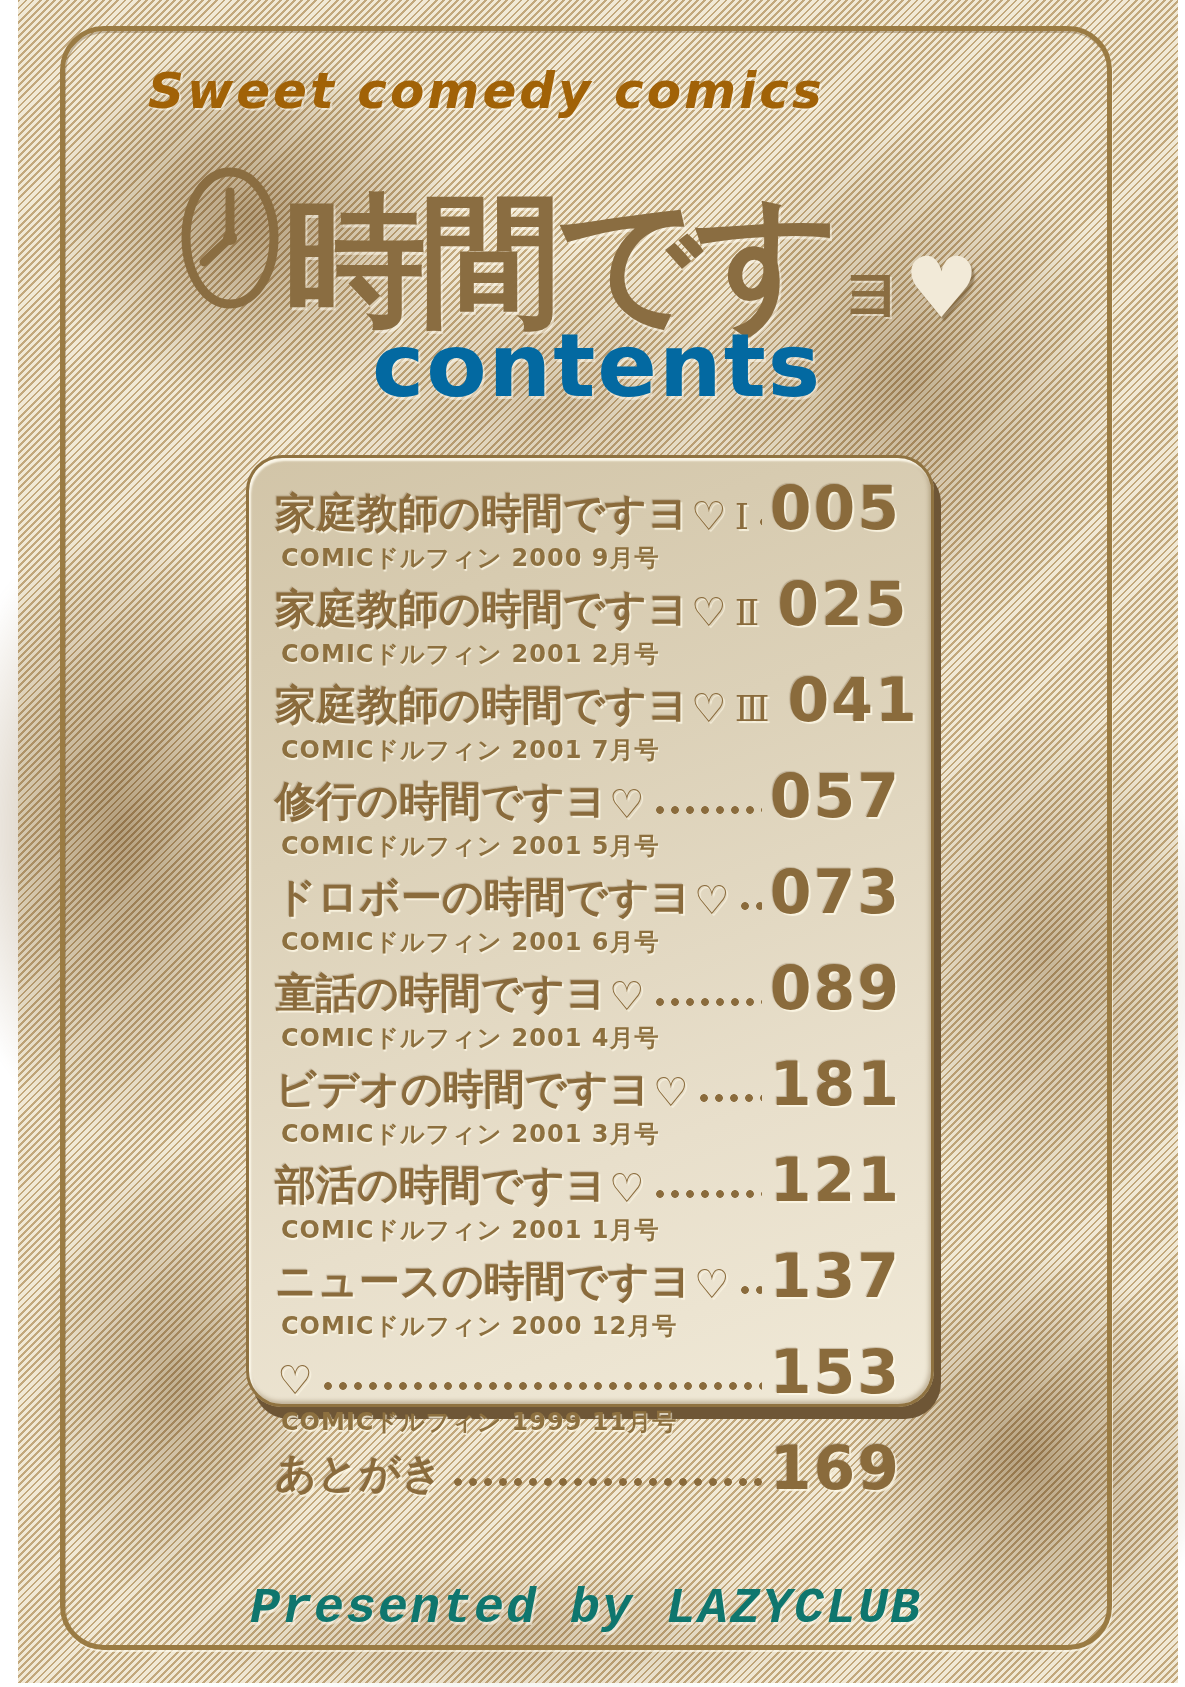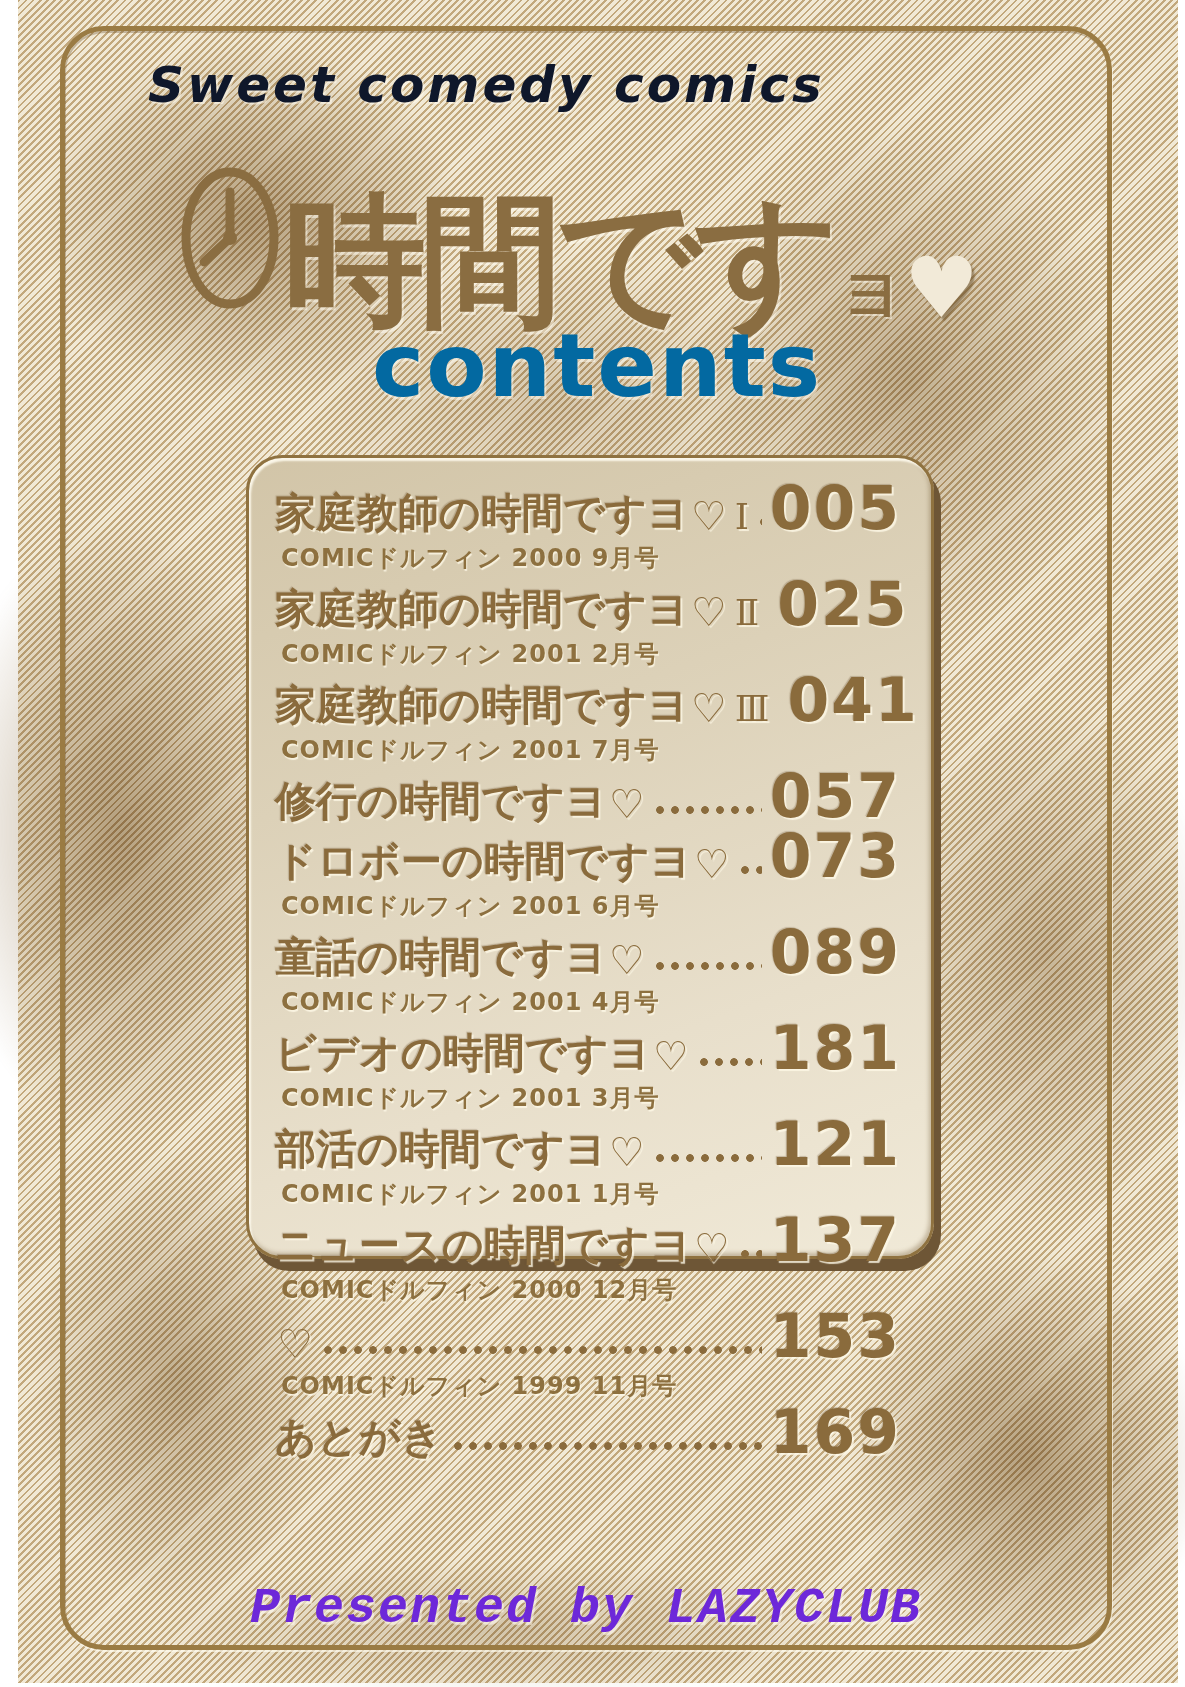--- a/index.html
+++ b/index.html
@@ -29,23 +29,23 @@
   .b8{left:150px;top:1560px;width:700px;height:140px;border-radius:50%;opacity:.5;}
 
   
   .frame{
     position:absolute;left:60px;top:26px;width:1052px;height:1624px;
     border:5px solid #9a7b43;border-radius:44px;box-sizing:border-box;
     box-shadow:1px 2px 0 rgba(255,252,238,.65), inset 1px 2px 0 rgba(110,84,45,.35);
   }
 
   .sweet{
-    position:absolute;left:148px;top:56px;
+    position:absolute;left:148px;top:62px;
     font-size:50px;font-style:italic;font-weight:bold;letter-spacing:3px;
-    color:#0f172a;
+    color:#a16207;
     text-shadow:2px 2px 0 rgba(255,252,240,.55);
     white-space:nowrap;
   }
 
   .title-row{
     position:absolute;left:178px;top:122px;height:210px;
     display:flex;align-items:flex-end;white-space:nowrap;
   }
   .clock-icon{margin:0 2px 14px 0;}
   .title-main{
@@ -62,21 +62,21 @@
   }
 
   .contents-heading{
     position:absolute;left:372px;top:314px;
     font-size:88px;font-weight:bold;letter-spacing:2px;
     color:#0369a1;text-shadow:2px 3px 0 rgba(255,252,240,.5);
   }
 
   
   .panel{
-    position:absolute;left:246px;top:455px;width:688px;height:804px;
+    position:absolute;left:246px;top:455px;width:688px;height:952px;
     box-sizing:border-box;border-radius:36px;
     background:linear-gradient(160deg,#d2c5a8 0%,#dcd1b8 35%,#e8dfcb 70%,#f0e9d7 100%);
     border:3px solid #8f7240;
     box-shadow:
       7px 12px 0 #6e5636,
       inset 2px 3px 2px rgba(255,252,240,.9),
       inset -2px -3px 4px rgba(110,84,45,.35);
     padding:20px 30px 24px 26px;
     display:flex;flex-direction:column;justify-content:space-between;
   }
@@ -108,21 +108,21 @@
     margin:4px 0 0 6px;
     font-size:24px;font-weight:bold;letter-spacing:1px;
     color:#8d703f;text-shadow:1px 2px 1px rgba(255,250,232,.8);
     white-space:nowrap;
   }
 
   .footer{
     position:absolute;left:60px;top:1580px;width:1052px;text-align:center;
     font-family:"Liberation Mono",monospace;font-style:italic;font-weight:bold;
     font-size:50px;letter-spacing:2px;
-    color:#6d28d9;text-shadow:2px 3px 1px rgba(255,252,240,.6);
+    color:#0f766e;text-shadow:2px 3px 1px rgba(255,252,240,.6);
   }
 </style>
 </head>
 <body>
 
 <div class="paper"></div>
 
 <div class="blob b1"></div>
 <div class="blob b2"></div>
 <div class="blob b3"></div>
@@ -187,20 +187,21 @@
   </div>
 
   <div class="entry">
     <div class="entry-main">
       <span class="entry-title">修行の時間ですヨ</span>
       <span class="entry-heart">♡</span>
 
       <span class="leader"></span>
       <span class="entry-page">057</span>
     </div>
+    <div class="entry-sub">COMICドルフィン 2001 5月号</div>
   </div>
 
   <div class="entry">
     <div class="entry-main">
       <span class="entry-title">ドロボーの時間ですヨ</span>
       <span class="entry-heart">♡</span>
 
       <span class="leader"></span>
       <span class="entry-page">073</span>
     </div>

